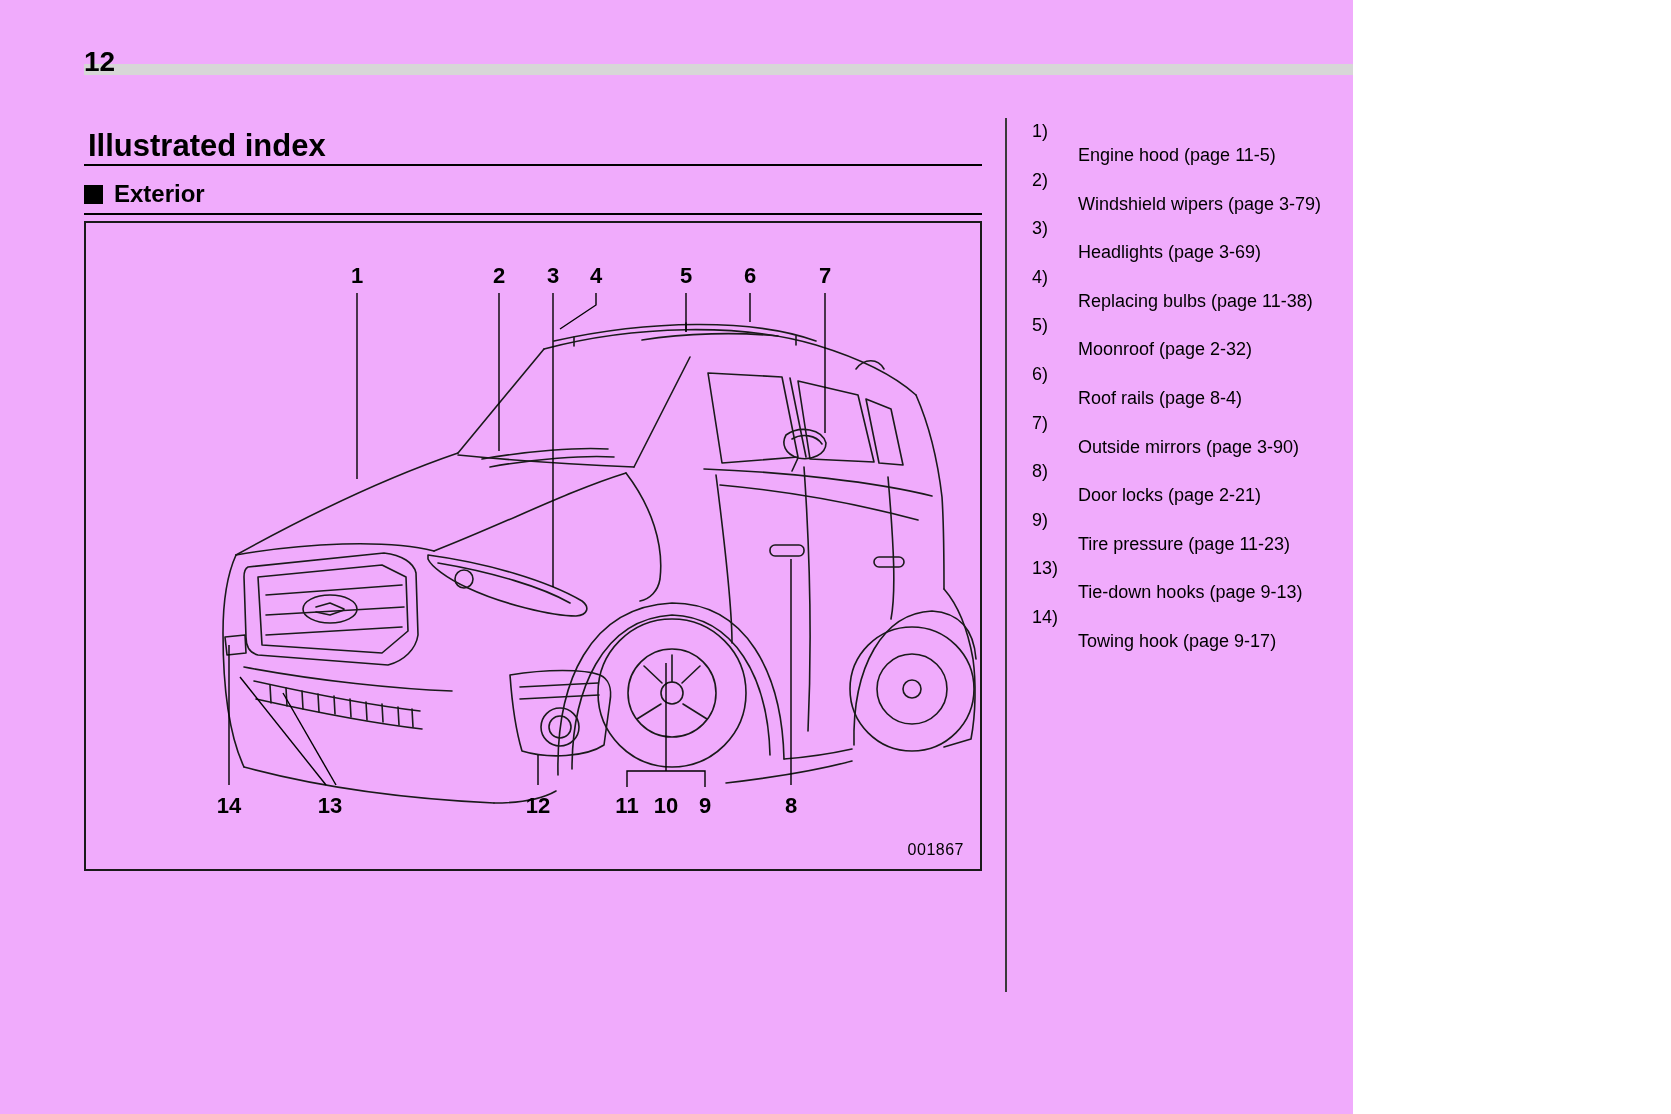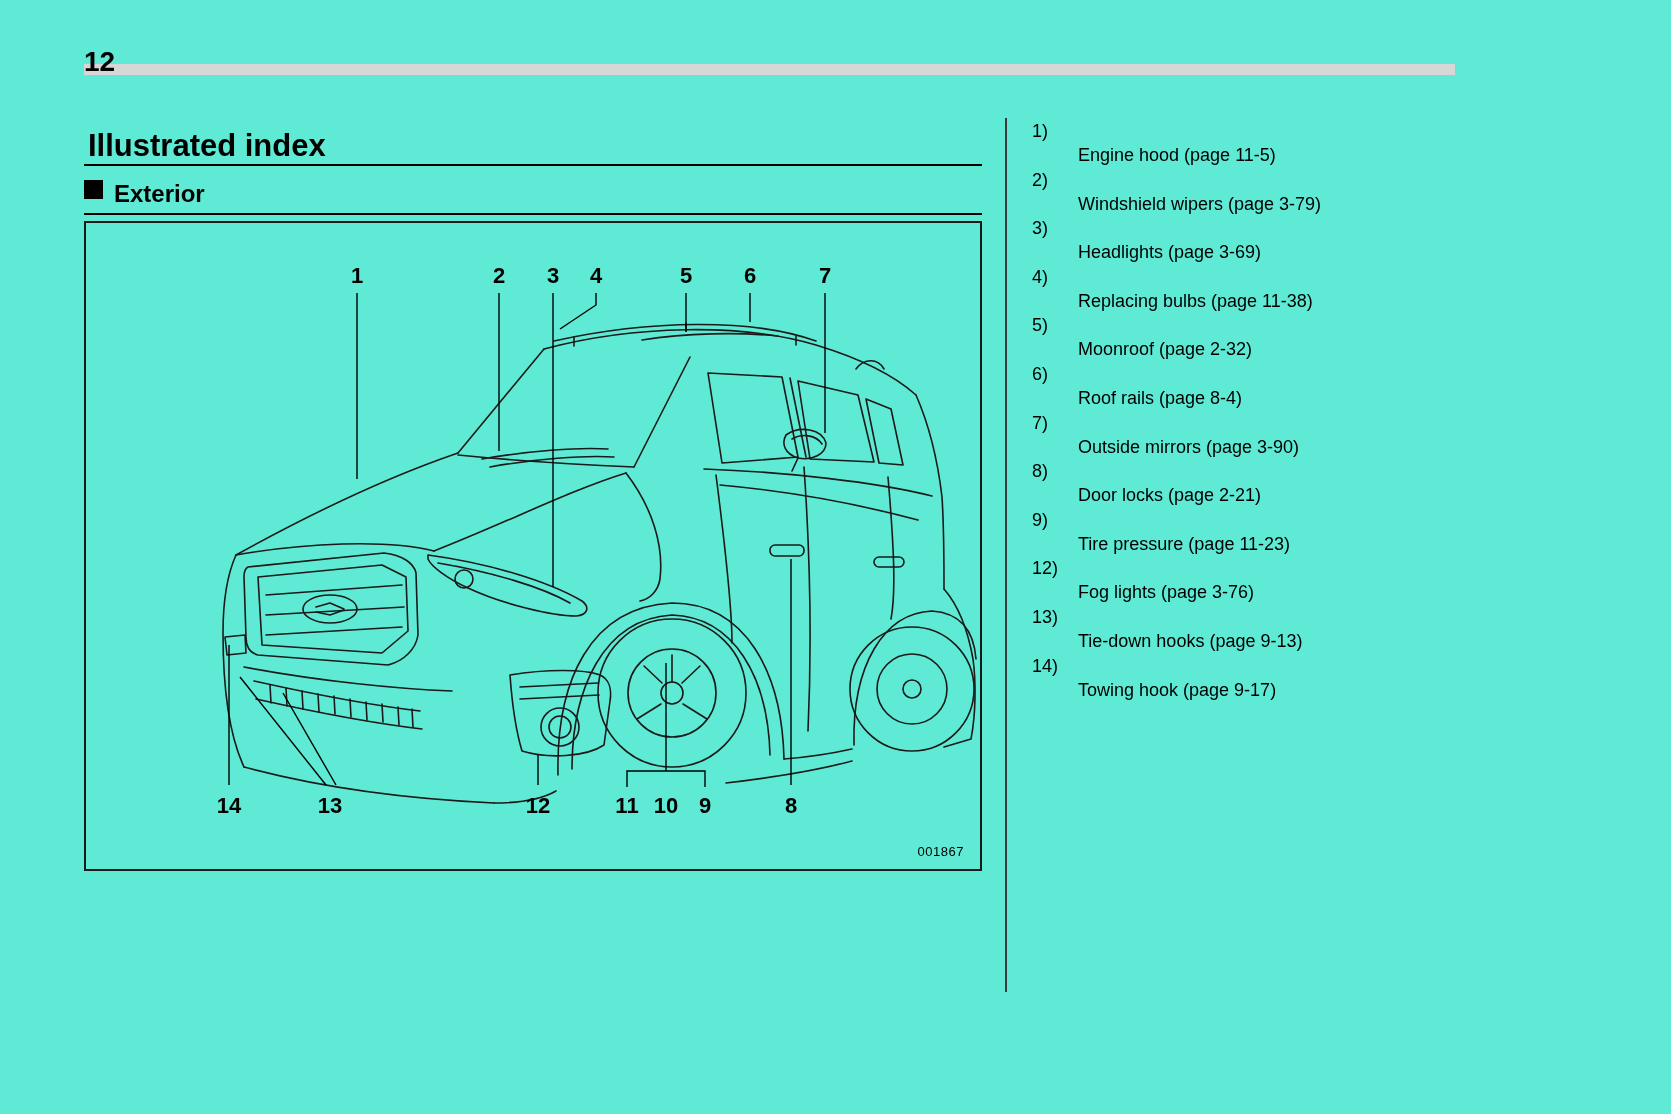--- a/index.html
+++ b/index.html
@@ -1,33 +1,33 @@
 <!DOCTYPE html>
 <html><head>
 <meta charset="utf-8">
 <style>
   * { box-sizing: border-box; }
   html, body { margin: 0; padding: 0; background: #ffffff; }
   body { font-family: "Liberation Sans", sans-serif; color: #000; }
-  .page { position: relative; width: 1671px; height: 1114px; background: #5eead4; overflow: hidden; }
+  .page { position: relative; width: 1353px; height: 1114px; background: #f0abfc; overflow: hidden; }
 
   .pagenum { position: absolute; left: 84px; top: 46px; font-size: 28px; font-weight: bold; z-index: 2; }
   .headbar { position: absolute; left: 84px; top: 64px; width: 1371px; height: 11px; background: #d7d7d7; }
 
   .page-title { position: absolute; left: 84px; top: 124px; font-size: 31px; font-weight: bold; margin: 4px; }
   .title-rule { position: absolute; left: 84px; top: 164px; width: 898px; height: 2px; background: #000; }
 
-  .section-head { position: absolute; left: 84px; top: 180px; margin: 0; font-size: 24px; font-weight: bold; display: flex; gap: 11px; }
+  .section-head { position: absolute; left: 84px; top: 180px; margin: 0; font-size: 24px; font-weight: bold; display: flex; align-items: center; gap: 11px; }
   .sq { width: 19px; height: 19px; background: #000; display: inline-block; }
   .section-rule { position: absolute; left: 84px; top: 213px; width: 898px; height: 2px; background: #000; }
 
   .figure-box { position: absolute; left: 84px; top: 221px; width: 898px; height: 650px; border: 2px solid #1a1a1a; margin: 0; }
   .figure-box svg { display: block; width: 894px; height: 646px; }
   .figure-box svg text { font-family: "Liberation Sans", sans-serif; font-weight: bold; font-size: 22px; text-anchor: middle; fill: #000; }
-  .figcode { position: absolute; right: 16px; bottom: 10px; font-size: 13px; letter-spacing: 0.5px; }
+  .figcode { position: absolute; right: 16px; bottom: 10px; font-size: 16px; letter-spacing: 0.5px; }
 
   .vdivider { position: absolute; left: 1005px; top: 118px; width: 2px; height: 874px; background: #3a3a3a; }
 
   .legend { position: absolute; left: 1032px; top: 119px; width: 580px; font-size: 18px; }
   .legend-row { display: flex; line-height: 24.6px; }
   .legend-num { flex: 0 0 46px; width: 46px; }
   .legend-label { flex: 1; margin-top: 24px; }
 </style>
 </head>
 <body>
@@ -216,24 +216,20 @@
     </div>
     <div class="legend-row">
       <span class="legend-num">8)</span>
       <span class="legend-label">Door locks (page 2-21)</span>
     </div>
     <div class="legend-row">
       <span class="legend-num">9)</span>
       <span class="legend-label">Tire pressure (page 11-23)</span>
     </div>
     <div class="legend-row">
-      <span class="legend-num">12)</span>
-      <span class="legend-label">Fog lights (page 3-76)</span>
-    </div>
-    <div class="legend-row">
       <span class="legend-num">13)</span>
       <span class="legend-label">Tie-down hooks (page 9-13)</span>
     </div>
     <div class="legend-row">
       <span class="legend-num">14)</span>
       <span class="legend-label">Towing hook (page 9-17)</span>
     </div>
   </aside>
 
 </div>

